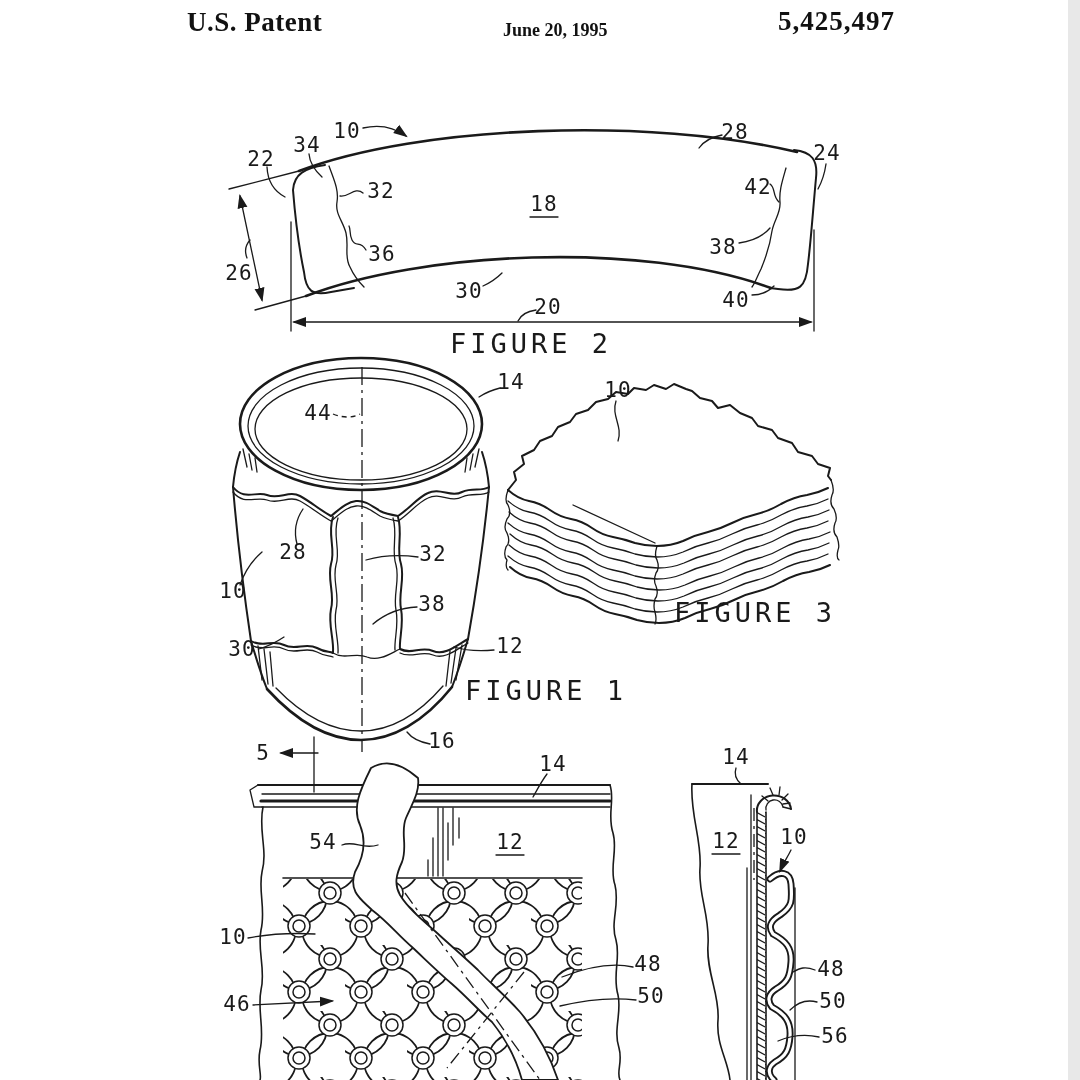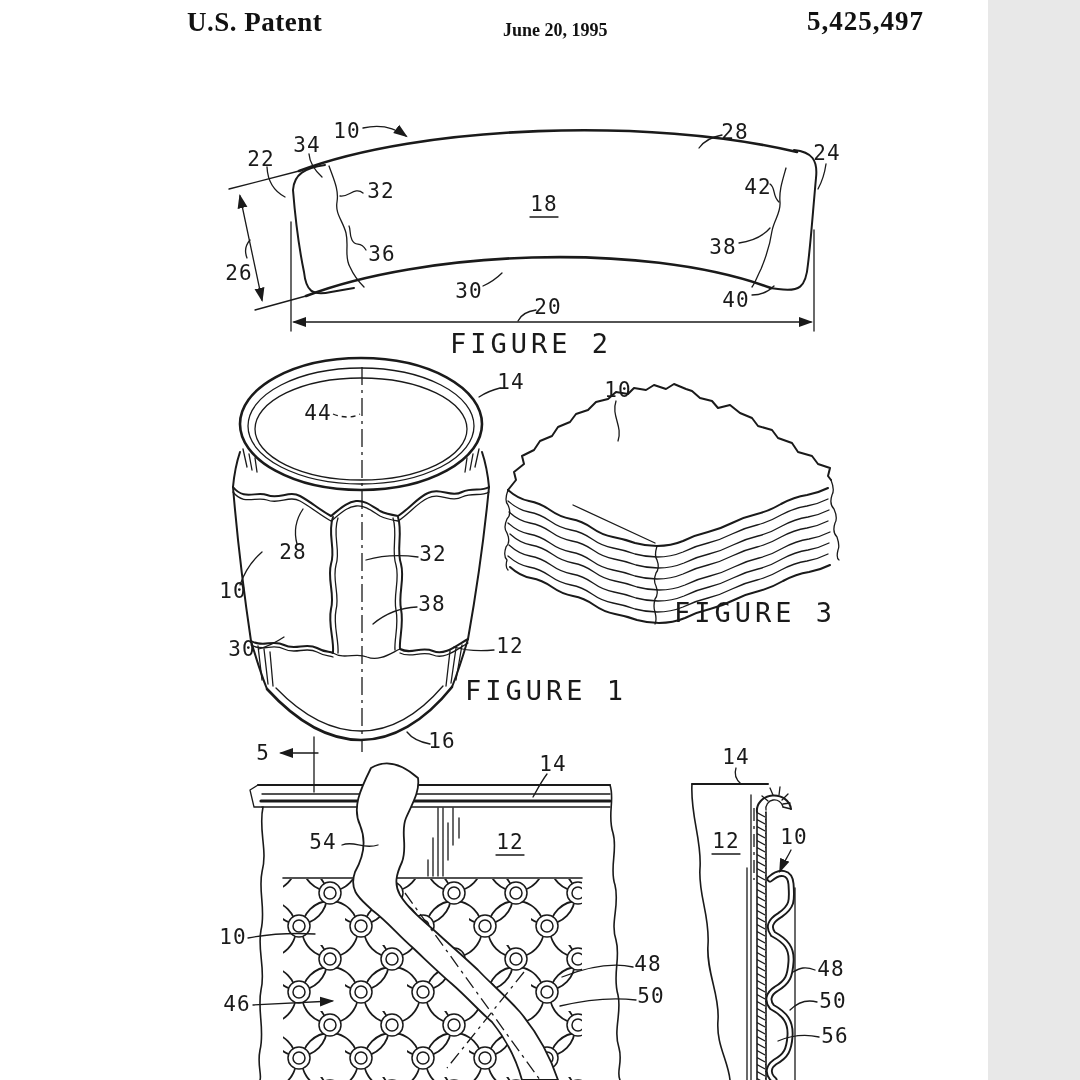--- a/index.html
+++ b/index.html
@@ -1,21 +1,21 @@
 <!DOCTYPE html>
 <html><head>
 <meta charset="utf-8">
 <style>
   html,body{margin:0;padding:0;background:#e8e8e8;}
-  .page{position:relative;width:988px;height:1080px;background:#ffffff;overflow:hidden;
+  .page{position:relative;width:1068px;height:1080px;background:#ffffff;overflow:hidden;
         font-family:"Liberation Serif",serif;color:#1a1a1a;}
   .hdr{position:absolute;white-space:nowrap;font-weight:bold;color:#111;}
   .hdr-title{left:187px;top:7px;font-size:27px;letter-spacing:0.5px;}
   .hdr-date{left:503px;top:20px;font-size:18px;}
-  .hdr-num{left:807px;top:6px;font-size:27px;letter-spacing:1px;}
+  .hdr-num{left:778px;top:6px;font-size:27px;letter-spacing:1px;}
   svg{position:absolute;left:0;top:0;}
   .s{stroke:#1a1a1a;fill:none;stroke-width:2;stroke-linecap:round;stroke-linejoin:round;}
   .s1{stroke-width:1.3;}
   .s15{stroke-width:1.6;}
   .s25{stroke-width:2.6;}
   .s3{stroke-width:3.2;}
   .tube{stroke:#1a1a1a;fill:none;stroke-width:7;stroke-linecap:round;}
   .tubein{stroke:#ffffff;fill:none;stroke-width:3.2;stroke-linecap:round;}
   .tear{fill:#ffffff;stroke:#1a1a1a;stroke-width:1.8;stroke-linejoin:round;}
   .cl{stroke:#1a1a1a;fill:none;stroke-width:1.3;stroke-dasharray:18 5 3 5;}

